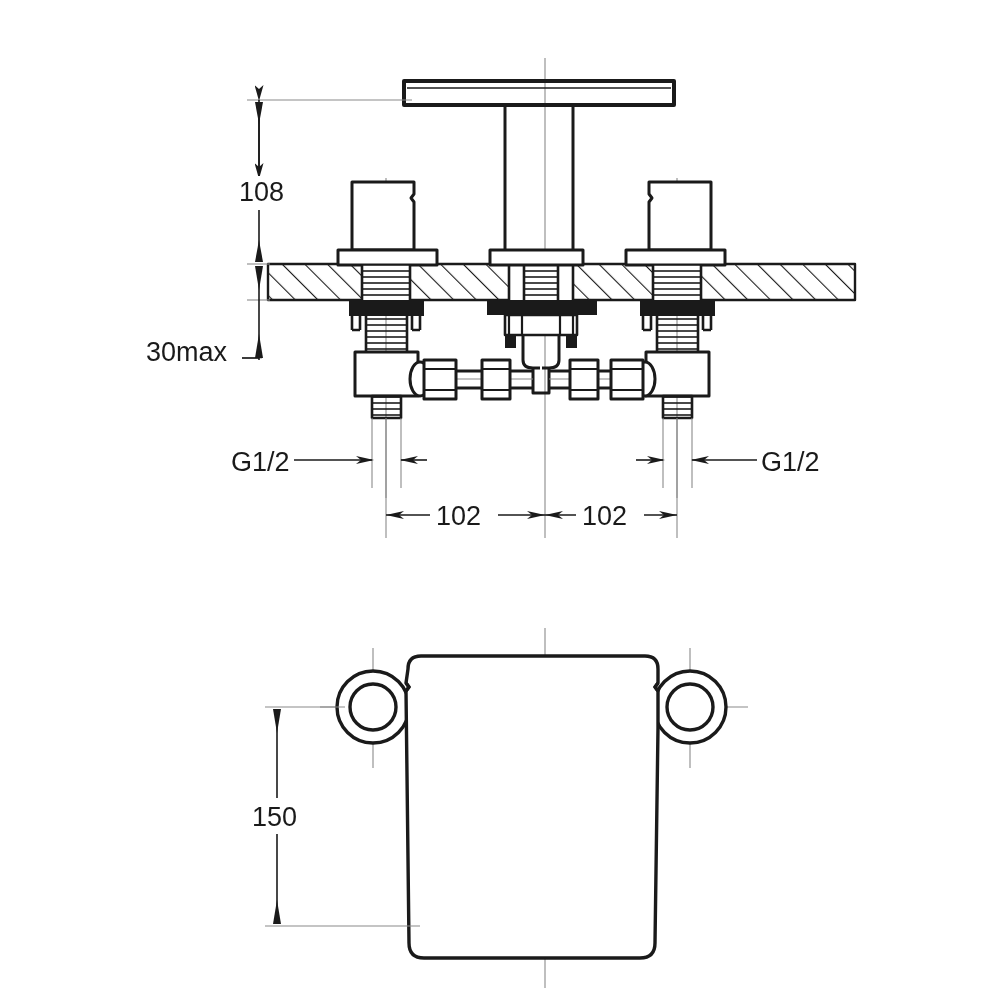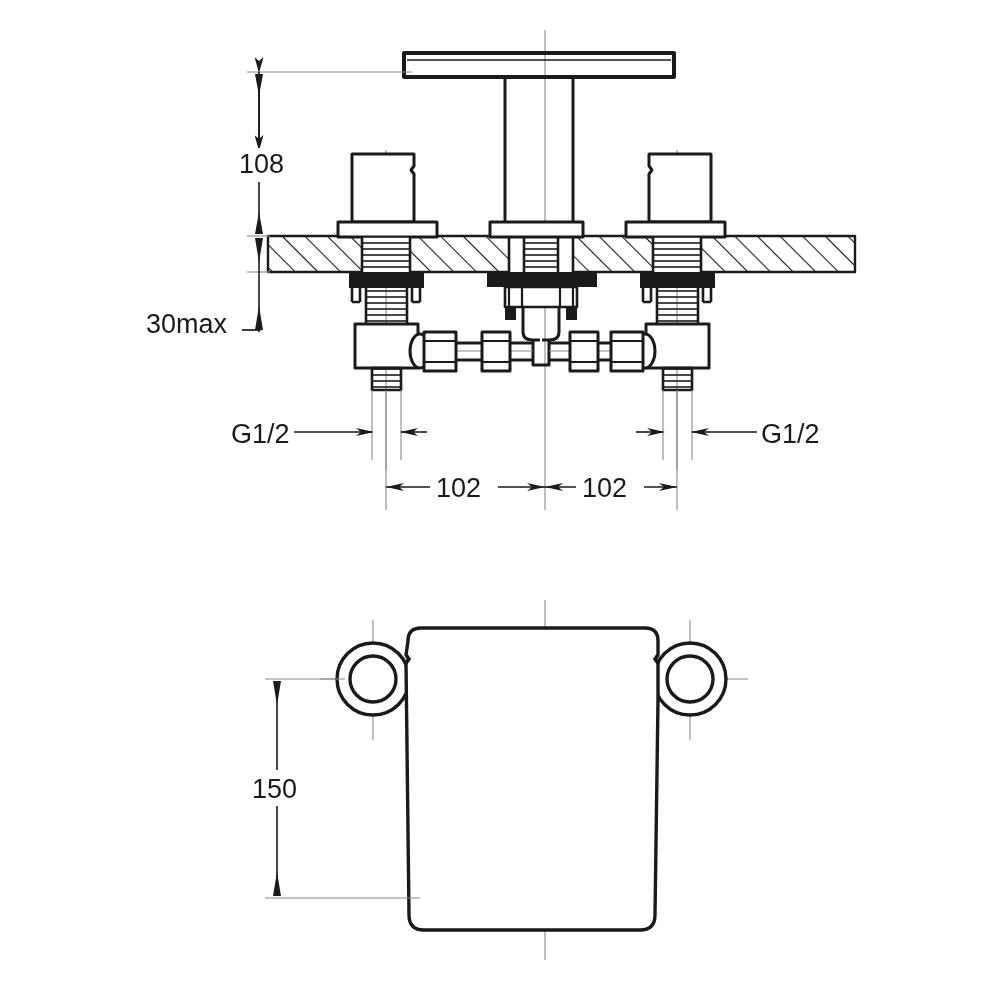--- a/index.html
+++ b/index.html
@@ -1,18 +1,18 @@
 <!DOCTYPE html>
 <html><head>
 <meta charset="utf-8">
 <style>
   html,body{margin:0;padding:0;background:#ffffff;}
   body{width:1000px;height:1000px;overflow:hidden;
        font-family:"Liberation Sans", sans-serif;}
-  #sheet{position:relative;width:1000px;height:852px;background:#fff;}
+  #sheet{position:relative;width:1000px;height:852px;background:#fff;margin-top:28px;}
   svg{display:block;}
   .dimtext{font-family:"Liberation Sans", sans-serif;font-size:27px;fill:#1a1a1a;}
 </style>
 </head>
 <body>
 
 <div id="sheet">
 
 <svg width="1000" height="1000" viewBox="0 0 1000 1000">
 

